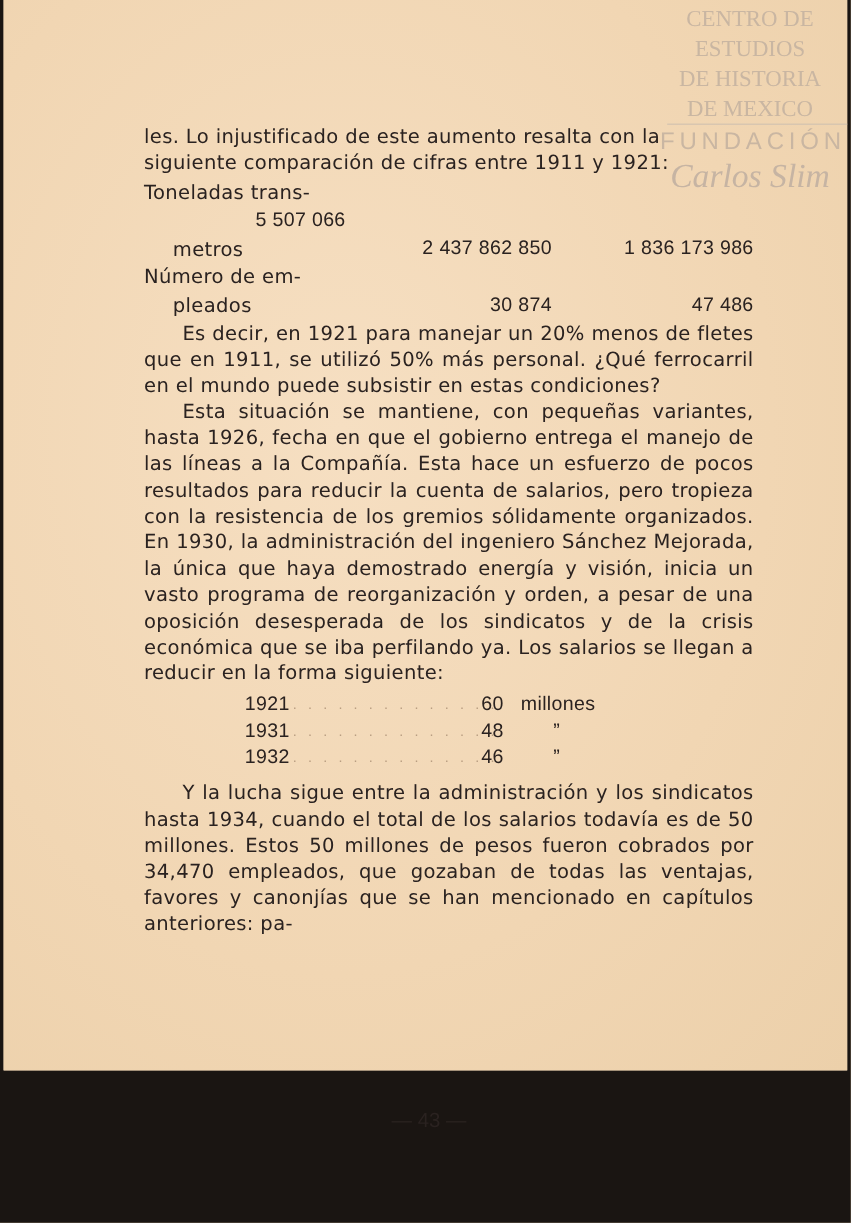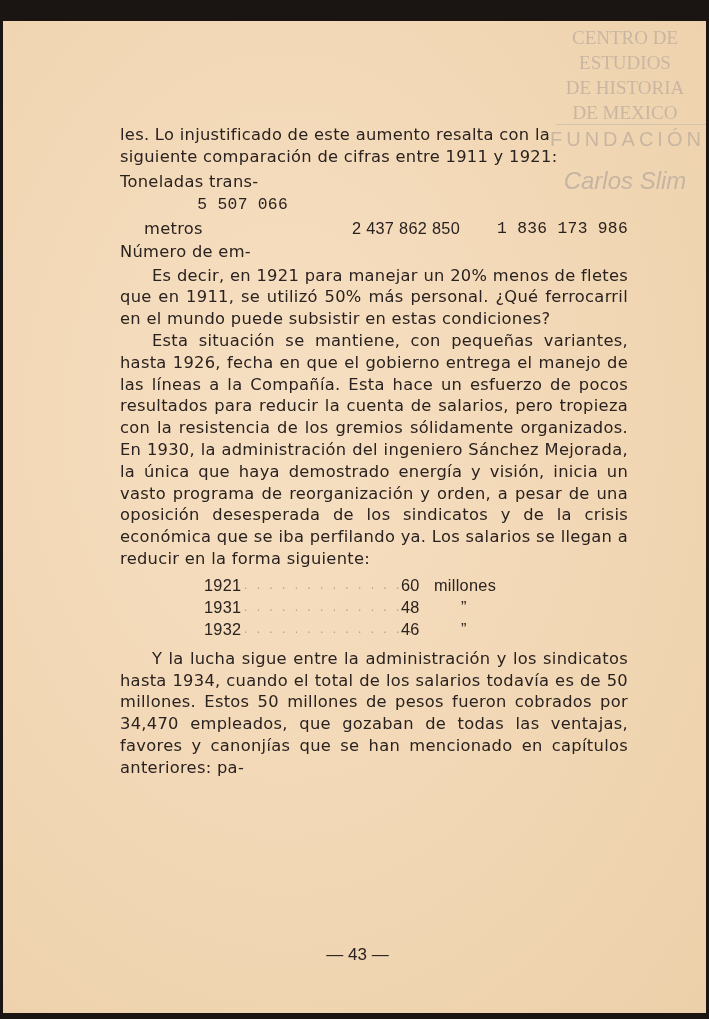--- a/index.html
+++ b/index.html
@@ -3,50 +3,50 @@
 <meta charset="utf-8">
 <style>
   html, body { margin: 0; padding: 0; }
   body {
     width: 709px; height: 1019px; overflow: hidden;
     background: #1a1512;
     position: relative;
     font-family: "DejaVu Serif", serif;
   }
   .page {
-    position: absolute; left: 3px; top: 21px; width: 703px; height: 992px;
+    position: absolute; left: 3px; top: 0; width: 703px; height: 892px;
     background: #f3d9b8;
     background-image: radial-gradient(ellipse at 40% 40%, #f6dfc2 0%, #f1d6b3 60%, #ecd0aa 100%);
   }
   .watermark {
     position: absolute; right: 6px; top: 4px; width: 150px;
     text-align: center; color: #c9b6a2;
     font-family: "Liberation Serif", serif; font-size: 19px; line-height: 25px;
   }
   .wm-fund {
     font-family: "Liberation Sans", sans-serif; letter-spacing: 4px; font-size: 20px;
     margin-top: 2px;
   }
   .wm-sig {
-    font-family: Liberation Sans, sans-serif; font-style: italic; font-size: 24px;
-    color: #c6b4a3; margin-top: 16px;
+    font-family: Liberation Serif, serif; font-style: italic; font-size: 28px;
+    color: #c6b4a3; margin-top: 4px;
   }
   .wm-line { position:absolute; right: 0; top: 103px; width: 150px; height:1px; background:#d3c2b0; }
   .text {
     position: absolute; left: 117px; top: 103px; width: 508px;
     color: #2a2220; font-size: 16.3px; line-height: 21.8px;
     font-family: "DejaVu Sans", sans-serif; letter-spacing: 0.3px;
   }
   .p { text-align: justify; text-align-last: left; margin: 0; }
   .indent { text-indent: 32px; }
   .row { display: flex; height: 23.5px; line-height: 23.5px; align-items: flex-end; }
   .label { width: 160px; }
   .label.sub { padding-left: 24px; box-sizing: border-box; }
   .num1 { width: 180px; text-align: right; font-family: "Liberation Sans Narrow","Liberation Sans", sans-serif; }
-  .num2 { width: 168px; text-align: right; font-family: Liberation Mono, monospace; }
+  .num2 { width: 168px; text-align: right; font-family: Liberation Sans, sans-serif; }
   .sal { position: relative; height: 22px; line-height: 22px; font-family: "Liberation Sans", sans-serif; }
   .sal .yr { position: absolute; left: 84px; }
   .sal .sdots { position: absolute; left: 124px; color:#b89e82; letter-spacing: 3px; font-size: 12px; }
   .sal .val { position: absolute; left: 281px; }
   .sal .unit { position: absolute; left: 314px; }
   .sal .ditto { position: absolute; left: 341px; }
   .pageno {
     position: absolute; top: 924px; left: 0; width: 709px; text-align: center;
     color: #2a2220; font-family: "Liberation Sans", sans-serif; font-size: 17px;
   }
@@ -78,20 +78,25 @@
         <span class="num2">5 507 066</span>
       </div>
       <div class="row">
         <span class="label sub">metros</span>
         <span class="num1">2 437 862 850</span>
         <span class="num2">1 836 173 986</span>
       </div>
       <div class="row">
         <span class="label">Número  de  em-</span>
       </div>
+      <div class="row">
+        <span class="label sub">pleados</span>
+        <span class="num1">30 874</span>
+        <span class="num2">47 486</span>
+      </div>
     </div>
 
     <p class="p indent" style="margin-top:1px;">Es decir, en 1921 para manejar un 20% menos de fletes que en 1911, se utilizó 50% más personal. ¿Qué ferrocarril en el mundo puede subsistir en estas condiciones?</p>
     <p class="p indent">Esta situación se mantiene, con pequeñas variantes, hasta 1926, fecha en que el gobierno entrega el manejo de las líneas a la Compañía. Esta hace un esfuerzo de pocos resultados para reducir la cuenta de salarios, pero tropieza con la resistencia de los gremios sólidamente organizados. En 1930, la administración del ingeniero Sánchez Mejorada, la única que haya demostrado energía y visión, inicia un vasto programa de reorganización y orden, a pesar de una oposición desesperada de los sindicatos y de la crisis económica que se iba perfilando ya. Los salarios se llegan a reducir en la forma siguiente:</p>
 
     <div style="margin-top:4px; margin-bottom:8px;">
       <div class="sal">
         <span class="yr">1921</span>
         <span class="sdots">. . . . . . . . . . . . . .</span>
         <span class="val">60</span>

